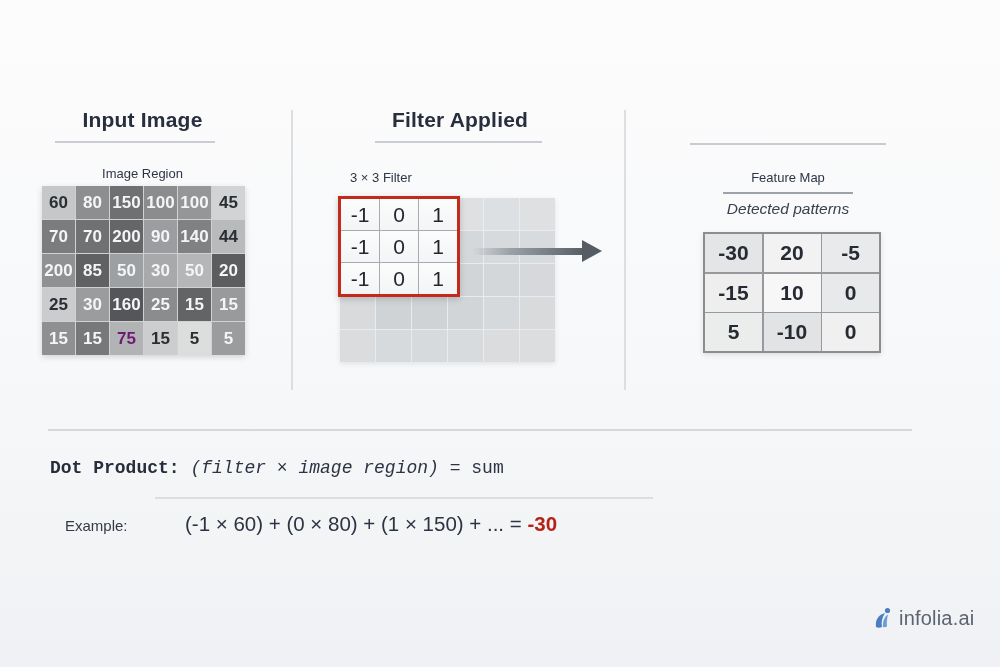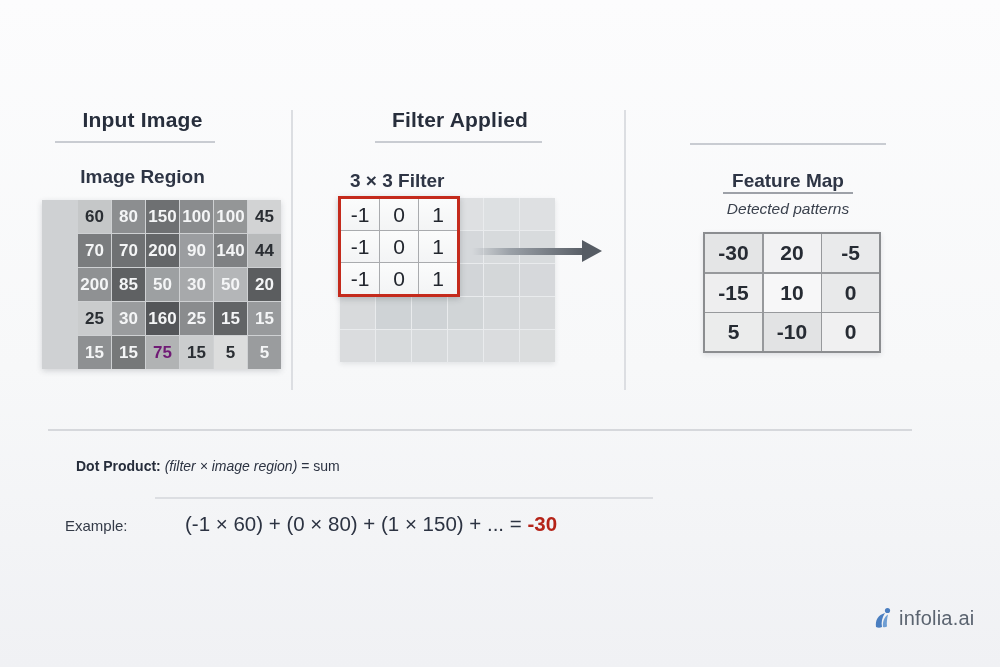--- a/index.html
+++ b/index.html
@@ -13,29 +13,28 @@
   }
   .sec-title{
     position:absolute;
     font-size:21px;font-weight:700;color:#272e3c;
     text-align:center;letter-spacing:.2px;
   }
   .title-underline{
     position:absolute;height:1.5px;background:#c9ccd2;
   }
   .sub-label{
-    position:absolute;font-size:19px;color:#2e3545;text-align:center;font-weight:700;
+    position:absolute;font-size:13px;color:#2e3545;text-align:center;font-weight:400;
   }
   
   .input-grid{
-    position:absolute;left:42px;top:200px;
+    position:absolute;left:42px;top:186px;
     display:grid;grid-template-columns:repeat(6,33px);grid-auto-rows:33px;gap:1px;
     background:#cfd1d3;
     box-shadow:0 2px 6px rgba(40,45,55,.18);
-    padding-left:36px;
   }
   .icell{
     display:flex;align-items:center;justify-content:center;
     font-size:17px;font-weight:700;
   }
   
   .vdivider{position:absolute;width:1.5px;background:#dcdee2;}
   
   .conv-bg-grid{
     position:absolute;left:340px;top:198px;
@@ -76,21 +75,21 @@
   }
   .ocell{
     display:flex;align-items:center;justify-content:center;
     font-size:21px;font-weight:600;color:#262b33;
   }
   .caption-italic{
     position:absolute;font-size:15.5px;font-style:italic;color:#3a414d;text-align:center;
   }
   
   .hdivider{position:absolute;height:1.5px;background:#d6d8dc;}
-  .dotproduct-line{position:absolute;left:76px;top:458px;font-size:14px;color:#2c3342;}
+  .dotproduct-line{position:absolute;left:50px;top:458px;font-size:18px;color:#2c3342;font-family:Liberation Mono, monospace;}
   .dotproduct-line b{font-weight:700;color:#262d3b;}
   .dotproduct-line .it{font-style:italic;}
   .example-label{position:absolute;left:65px;top:517px;font-size:15px;color:#333a47;}
   .example-expr{position:absolute;left:185px;top:512px;font-size:20.5px;color:#2c3342;}
   .example-expr .result{color:#b52318;font-weight:600;}
   
   .brand{position:absolute;left:872px;top:606px;display:flex;align-items:center;gap:5px;}
   .brand-text{font-size:20px;color:#5b6470;font-weight:500;letter-spacing:.2px;}
 </style>
 </head>

